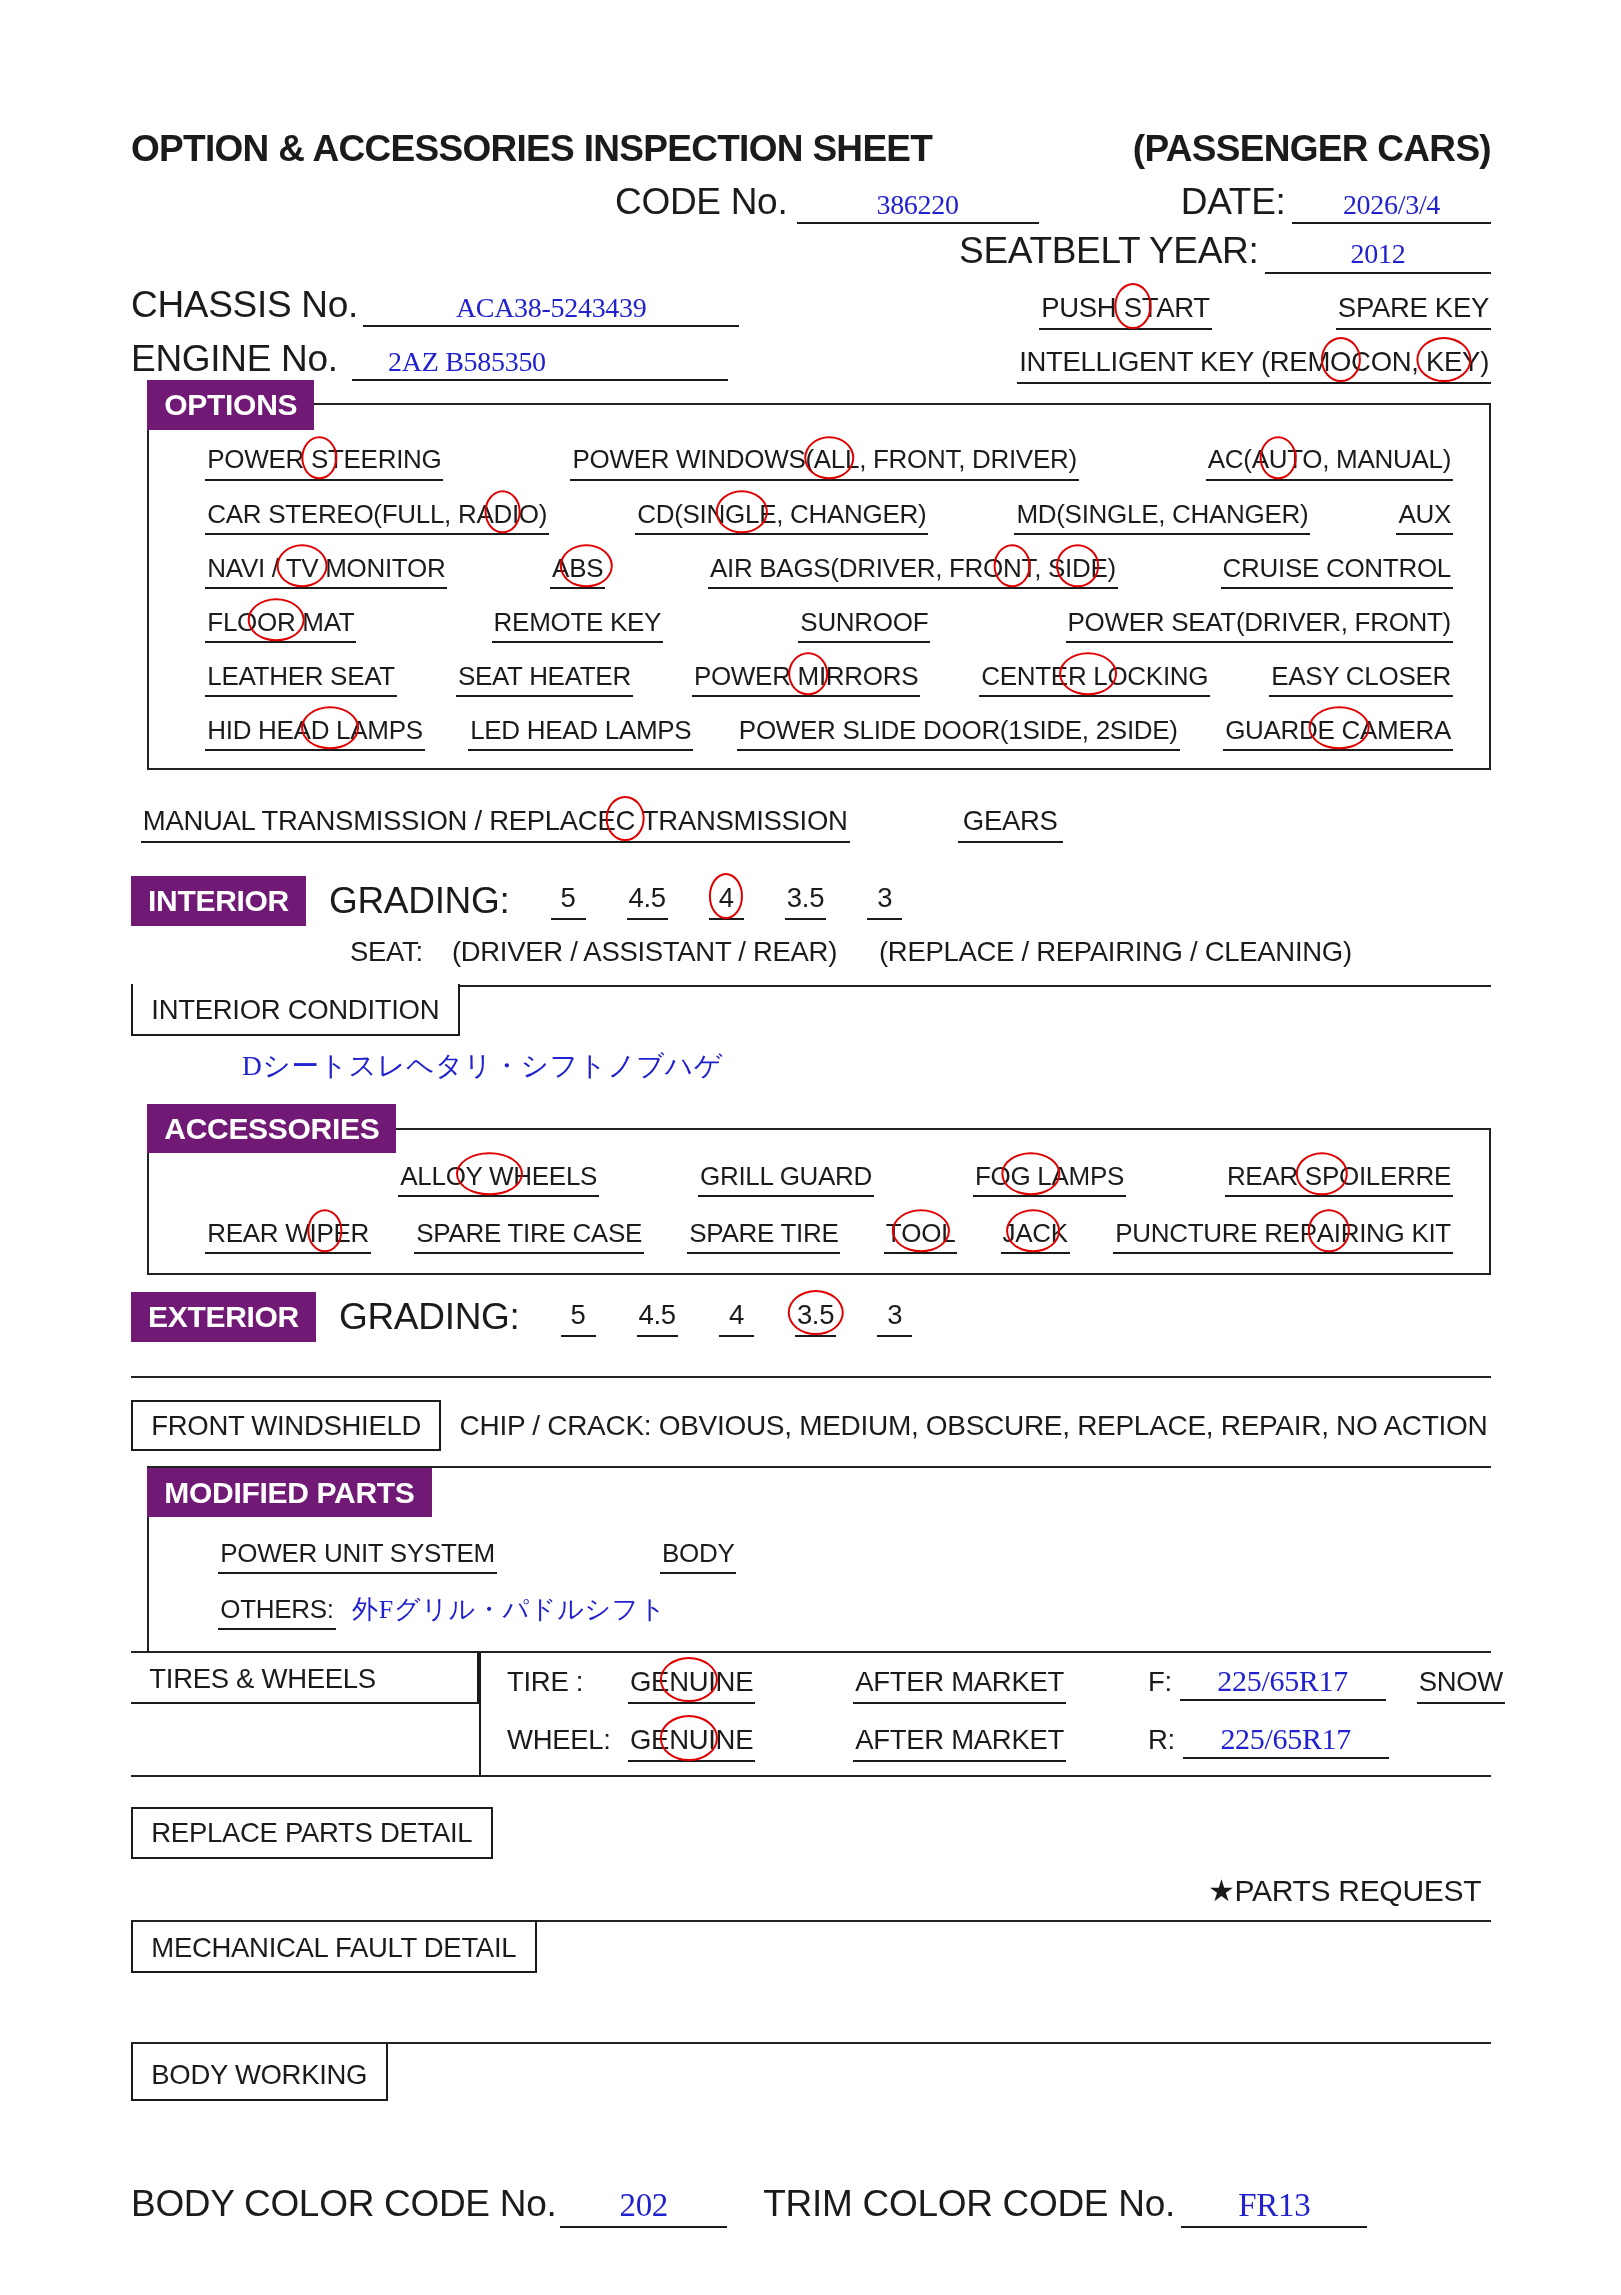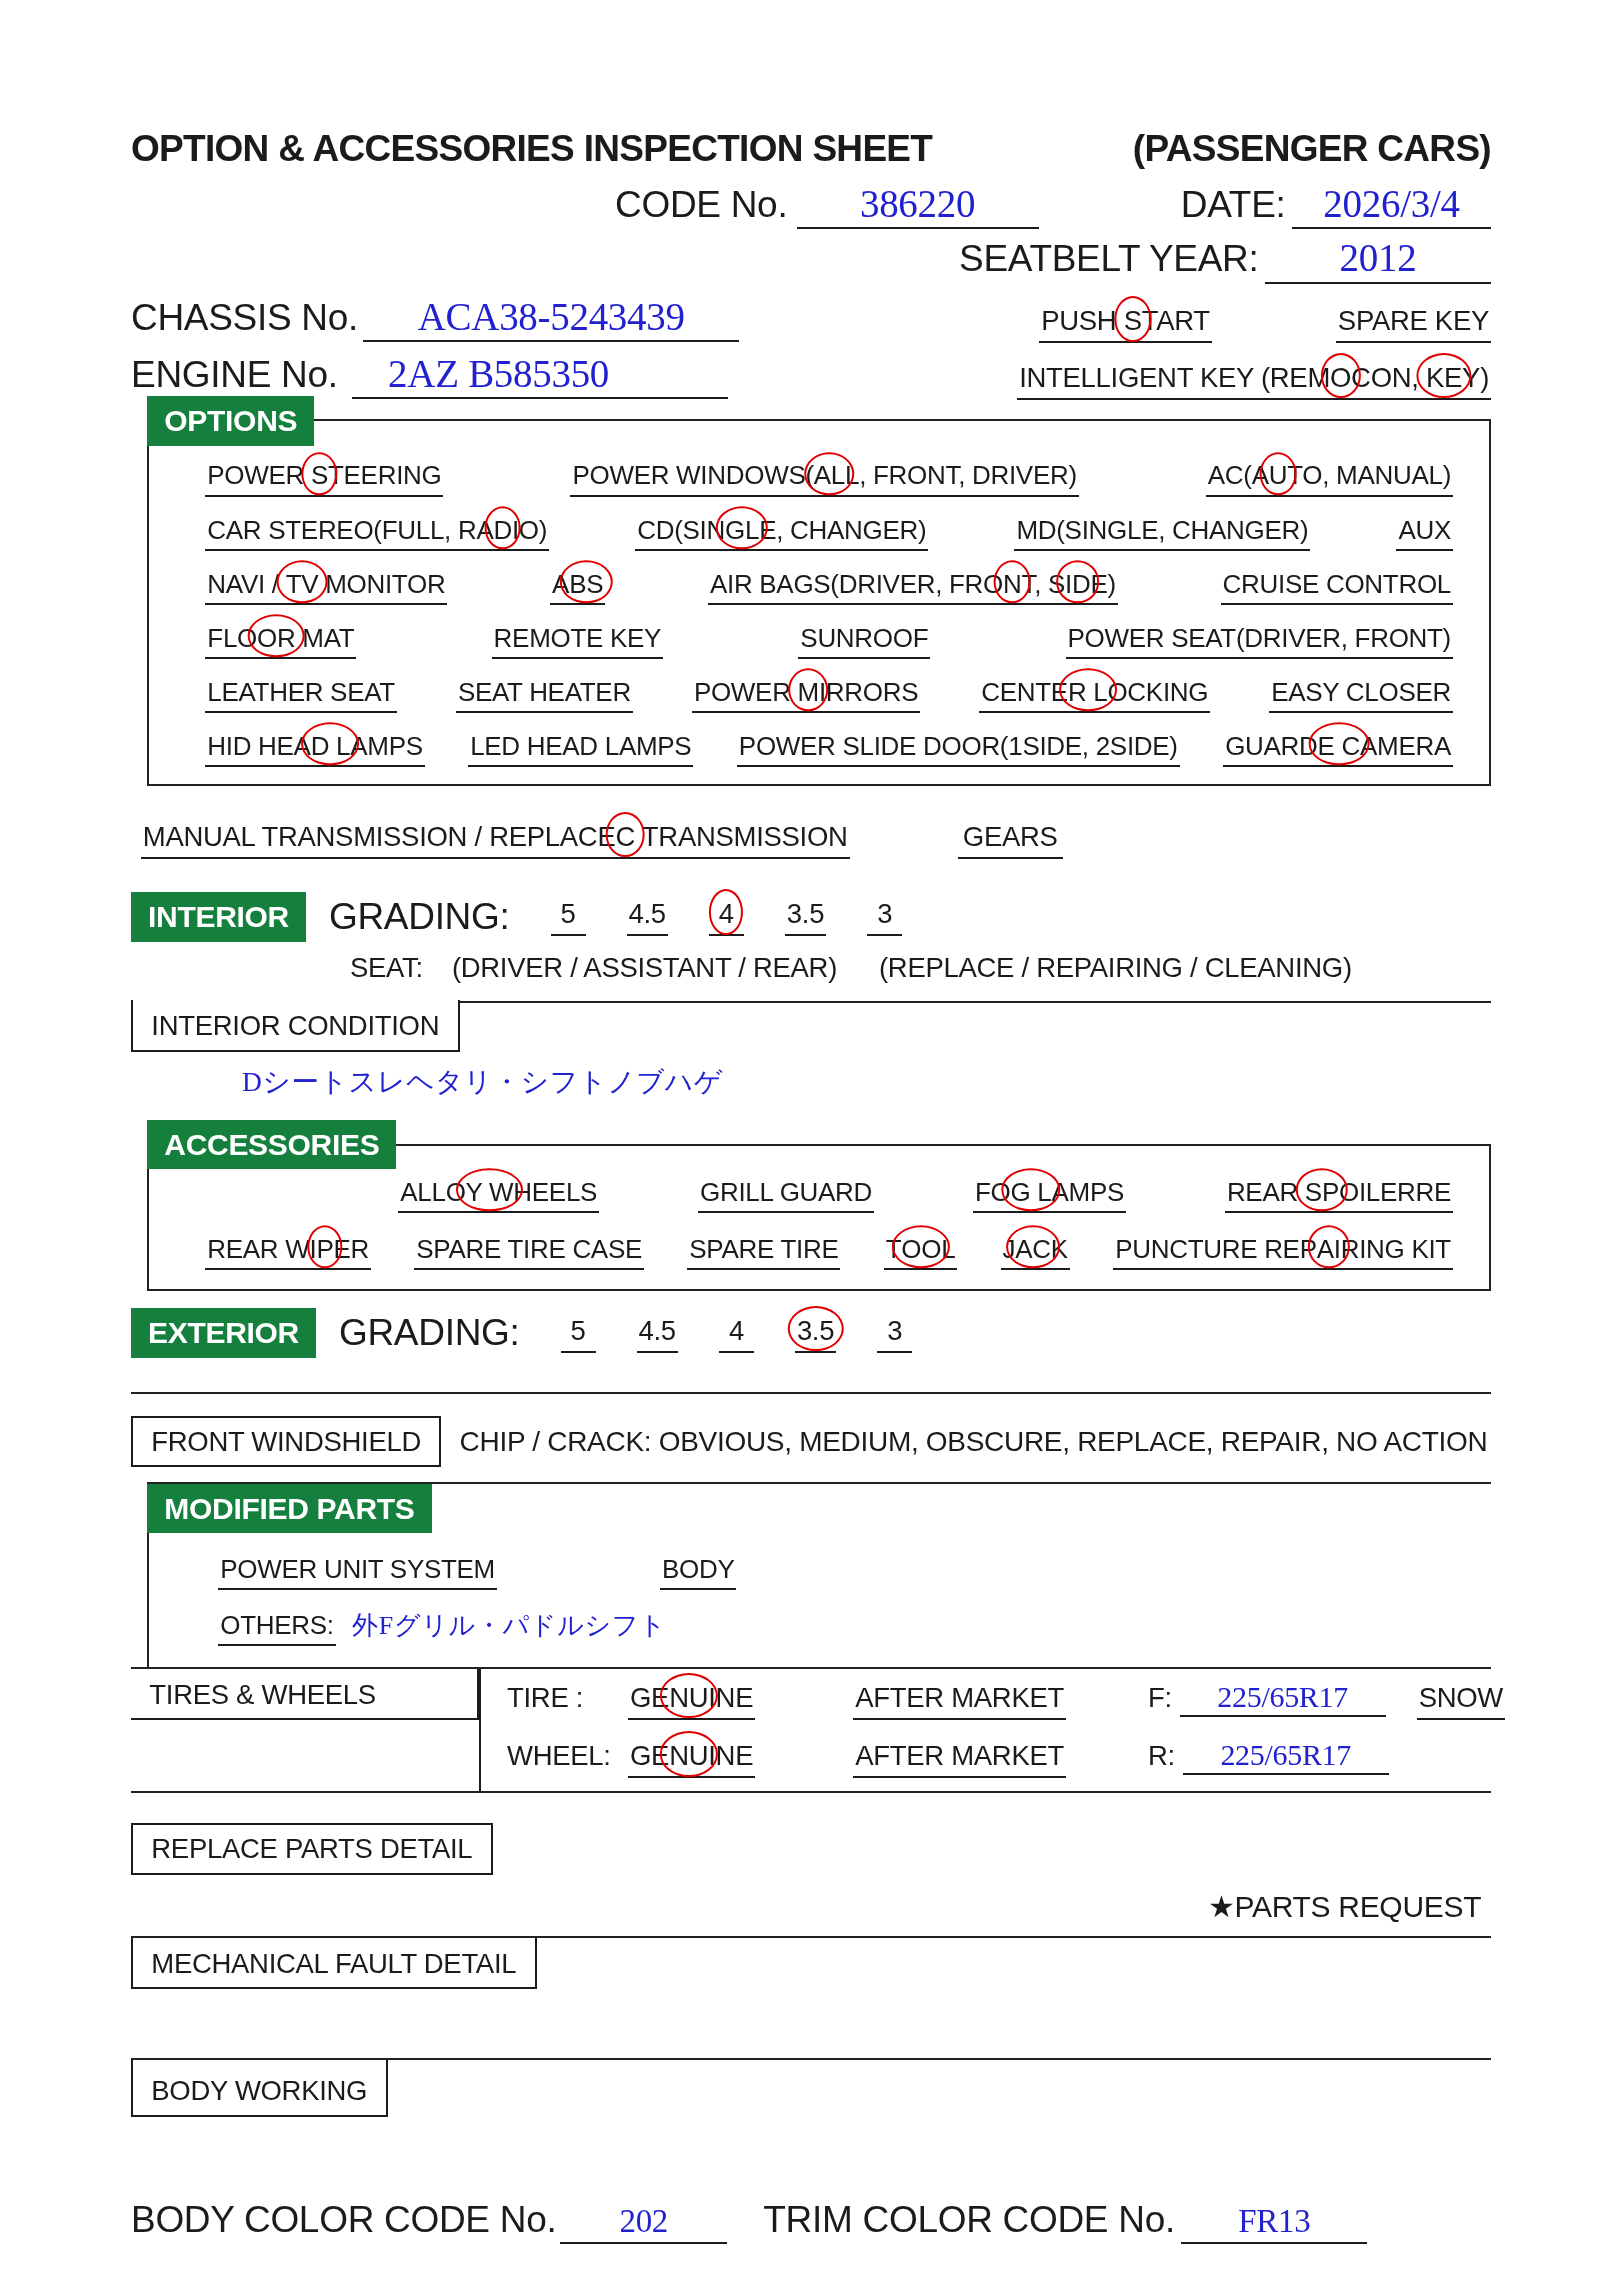--- a/index.html
+++ b/index.html
@@ -18,29 +18,29 @@
   }
   .content { position:absolute; left:131px; top:128px; width:1360px; }
 
   
   .title-row { display:flex; justify-content:space-between; font-size:37px; font-weight:bold; letter-spacing:-0.7px; }
   .hrow { display:flex; align-items:baseline; }
   .lbl { font-size:37px; white-space:nowrap; }
   .blue { font-family:"Liberation Serif", serif; color:var(--blue); }
   .field {
     display:inline-block; border-bottom:2px solid var(--ink);
-    text-align:center; font-size:39px; padding-bottom:1.3px; white-space:nowrap;
+    text-align:center; font-size:28px; padding-bottom:1.3px; white-space:nowrap;
   }
   .opt {
     border-bottom:2px solid var(--ink);
     padding:0 2px 2.6px 2px; font-size:26px; white-space:nowrap; line-height:1.25;
   }
   .plain { font-size:27.5px; white-space:nowrap; }
   .blabel {
-    background:#15803d; color:#ffffff; font-weight:bold; font-size:30px;
+    background:#701a75; color:#ffffff; font-weight:bold; font-size:30px;
     padding:7.8px 17px; display:inline-block; white-space:nowrap;
   }
   .boxlabel {
     border:2px solid var(--ink); background:#ffffff; font-size:27.5px;
     padding:7.8px 18.3px; display:inline-block; white-space:nowrap;
   }
   .rule { border-top:2.6px solid #222; width:100%; }
 
   
   .circ { position:relative; display:inline-block; }

